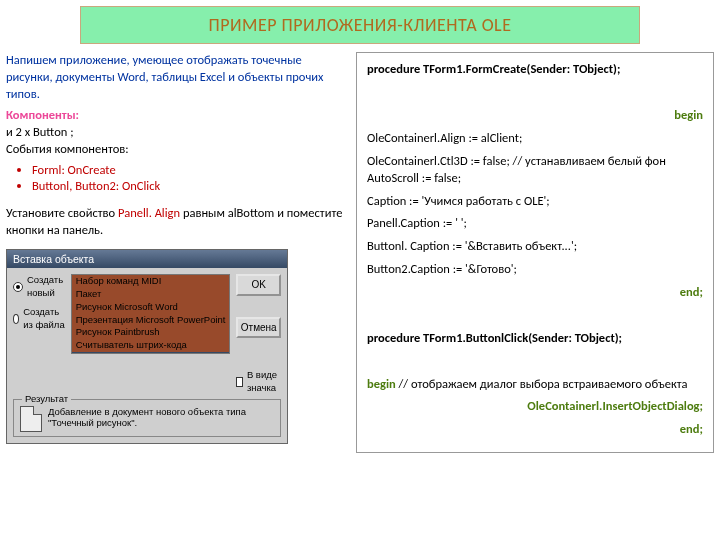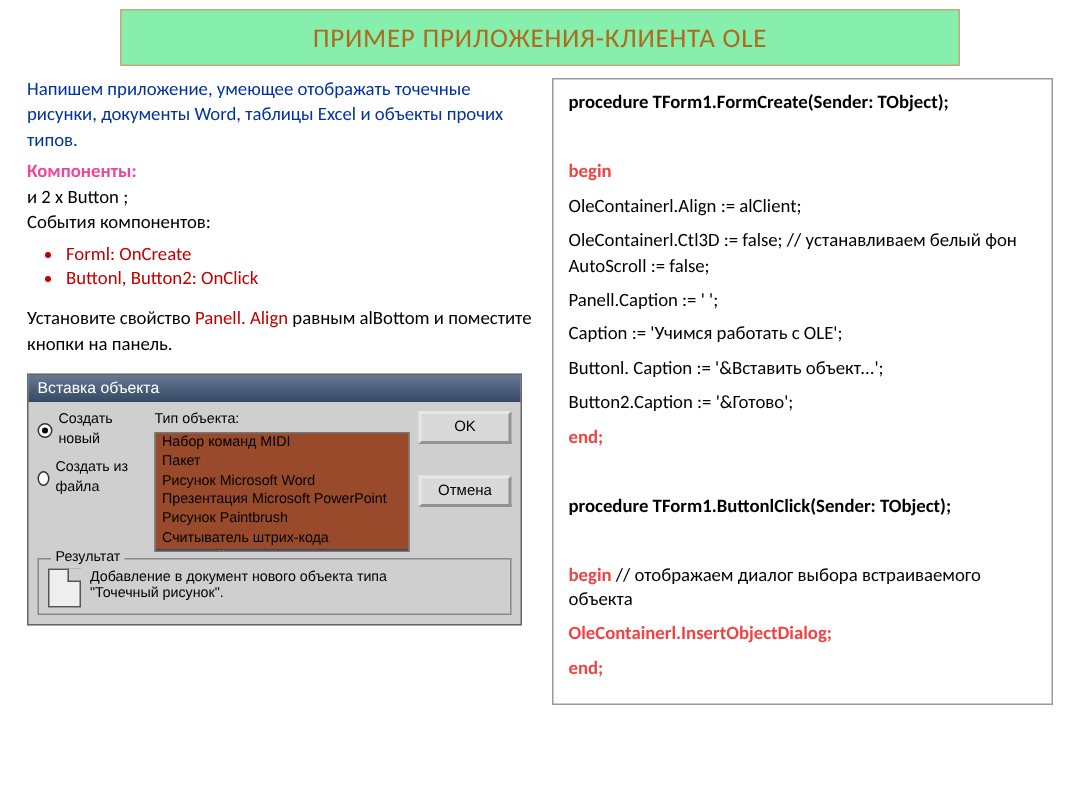--- a/index.html
+++ b/index.html
@@ -17,21 +17,21 @@
   .title-bar {
     margin: 6px 80px 8px 80px;
     border: 1px solid #c9a77d;
     background: #86efac;
     color: #b06a1f;
     text-align: center;
     font-size: 18px;
     padding: 6px 4px;
     letter-spacing: .5px;
   }
-  .columns { display: flex; gap: 10px; padding: 0 18px; }
+  .columns { display: flex; gap: 10px; padding: 0 6px; }
   .col-left { width: 340px; }
   .col-right {
     flex: 1;
     border: 1px solid #999;
     padding: 8px 10px;
   }
   .intro { color: #0033a0; margin-bottom: 4px; }
   .components-label { color: #ec4899; font-weight: 600; }
   .bul { margin-left: 2px; }
   ul.events { margin: 4px 0 0 26px; padding: 0; list-style: disc; }
@@ -39,21 +39,21 @@
   .red { color: #c00000; }
   .para { margin-top: 10px; }
 
   .dialog {
     margin-top: 10px;
     font-family: Tahoma, Arial, sans-serif;
     font-size: 10px;
     color: #000;
     background: #cfcfcf;
     border: 1px solid #666;
-    width: 330px;
+    width: 282px;
     filter: grayscale(40%);
   }
   .dialog .titlebar {
     background: #3a5a8a;
     background: linear-gradient(#5a7aaa, #2a4a78);
     color: #fff;
     padding: 2px 6px;
     font-size: 10.5px;
     display: flex;
     align-items: center;
@@ -96,21 +96,21 @@
     position: absolute; top: -7px; left: 8px;
     background: #cfcfcf; padding: 0 3px;
   }
   .result-body { display: flex; gap: 6px; align-items: flex-start; }
   .doc-icon { width: 22px; height: 26px; border: 1px solid #555; background: #eee; position: relative; }
   .doc-icon::after { content: ""; position: absolute; right: -1px; top: -1px; width: 8px; height: 8px; background: #cfcfcf; border-left: 1px solid #555; border-bottom: 1px solid #555; }
   .result-text { line-height: 1.2; }
 
   .code p { margin: 0 0 6px 0; }
   .kw { font-weight: 700; }
-  .red2 { color: #ef4444; font-weight: 600; }
+  .red2 { color: #4d7c0f; font-weight: 600; text-align: right; }
 </style>
 </head>
 <body>
 
 <div class="title-bar">ПРИМЕР ПРИЛОЖЕНИЯ-КЛИЕНТА OLE</div>
 
 <div class="columns">
   <div class="col-left">
     <div class="intro">Напишем приложение, умеющее отображать точечные рисунки, документы Word, таблицы Excel и объекты прочих типов.</div>
     <div class="components-label">Компоненты:</div>
@@ -133,34 +133,37 @@
           <div class="radio-row">
             <span class="radio sel"></span>
             <span>Создать новый</span>
           </div>
           <div class="radio-row">
             <span class="radio"></span>
             <span>Создать из файла</span>
           </div>
         </div>
         <div class="dlg-center">
-          <div class="fld-label">Тип объекта:</div>
           <div class="listbox">
             <div>Набор команд MIDI</div>
             <div>Пакет</div>
             <div>Рисунок Microsoft Word</div>
             <div>Презентация Microsoft PowerPoint</div>
             <div>Рисунок Paintbrush</div>
             <div>Считыватель штрих-кода</div>
             <div class="sel">Точечный рисунок</div>
           </div>
         </div>
         <div class="dlg-right">
           <div class="win-btn">OK</div>
           <div class="win-btn">Отмена</div>
+          <div class="chk-row">
+            <span class="chk"></span>
+            <span>В виде значка</span>
+          </div>
         </div>
       </div>
       <div class="result-group">
         <span class="legend">Результат</span>
         <div class="result-body">
           <div class="doc-icon"></div>
           <div class="result-text">
             <div>Добавление в документ нового объекта типа</div>
             <div>"Точечный рисунок".</div>
           </div>
@@ -168,22 +171,22 @@
       </div>
     </div>
   </div>
 
   <div class="col-right code">
     <p class="kw">procedure TForm1.FormCreate(Sender: TObject);</p>
     <p>&nbsp;</p>
     <p class="red2">begin</p>
     <p>OleContainerl.Align := alClient;</p>
     <p>OleContainerl.Ctl3D := false; // устанавливаем белый фон AutoScroll := false;</p>
+    <p>Caption := 'Учимся работать с OLE';</p>
     <p>Panell.Caption := ' ';</p>
-    <p>Caption := 'Учимся работать с OLE';</p>
     <p>Buttonl. Caption := '&amp;Вставить объект...';</p>
     <p> Button2.Caption := '&amp;Готово';</p>
     <p class="red2">end;</p>
     <p>&nbsp;</p>
     <p class="kw">procedure TForm1.ButtonlClick(Sender: TObject);</p>
     <p>&nbsp;</p>
     <p><span class="red2"> begin</span><span>  // отображаем диалог выбора встраиваемого объекта</span></p>
     <p class="red2"> OleContainerl.InsertObjectDialog;</p>
     <p class="red2">end;</p>
   </div>

